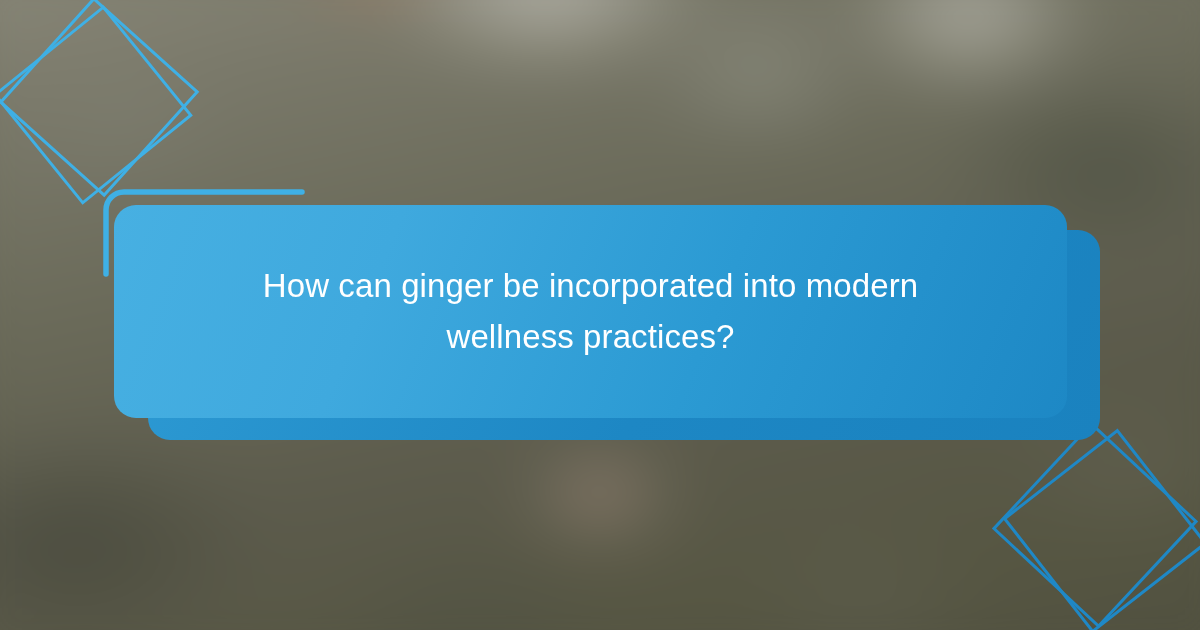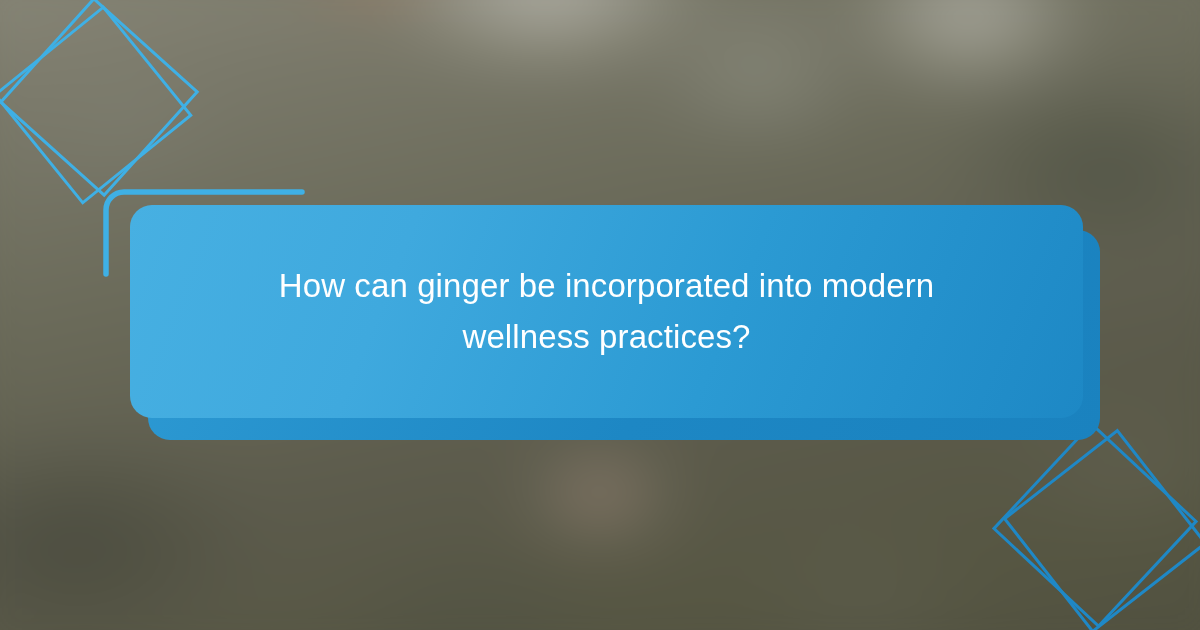--- a/index.html
+++ b/index.html
@@ -82,21 +82,21 @@
     left: 148px;
     top: 230px;
     width: 952px;
     height: 210px;
     border-radius: 22px;
     background: linear-gradient(118deg, #2e9bd4 0%, #1d87c4 55%, #1a82bf 100%);
   }
 
   .card-front {
     position: absolute;
-    left: 130px;
+    left: 114px;
     top: 205px;
     width: 953px;
     height: 213px;
     border-radius: 22px;
     background: linear-gradient(112deg, #47b0e2 0%, #3fa9de 28%, #2b9ad3 62%, #1d88c5 100%);
     display: flex;
     align-items: center;
     justify-content: center;
     box-sizing: border-box;
     padding: 10px 60px;

